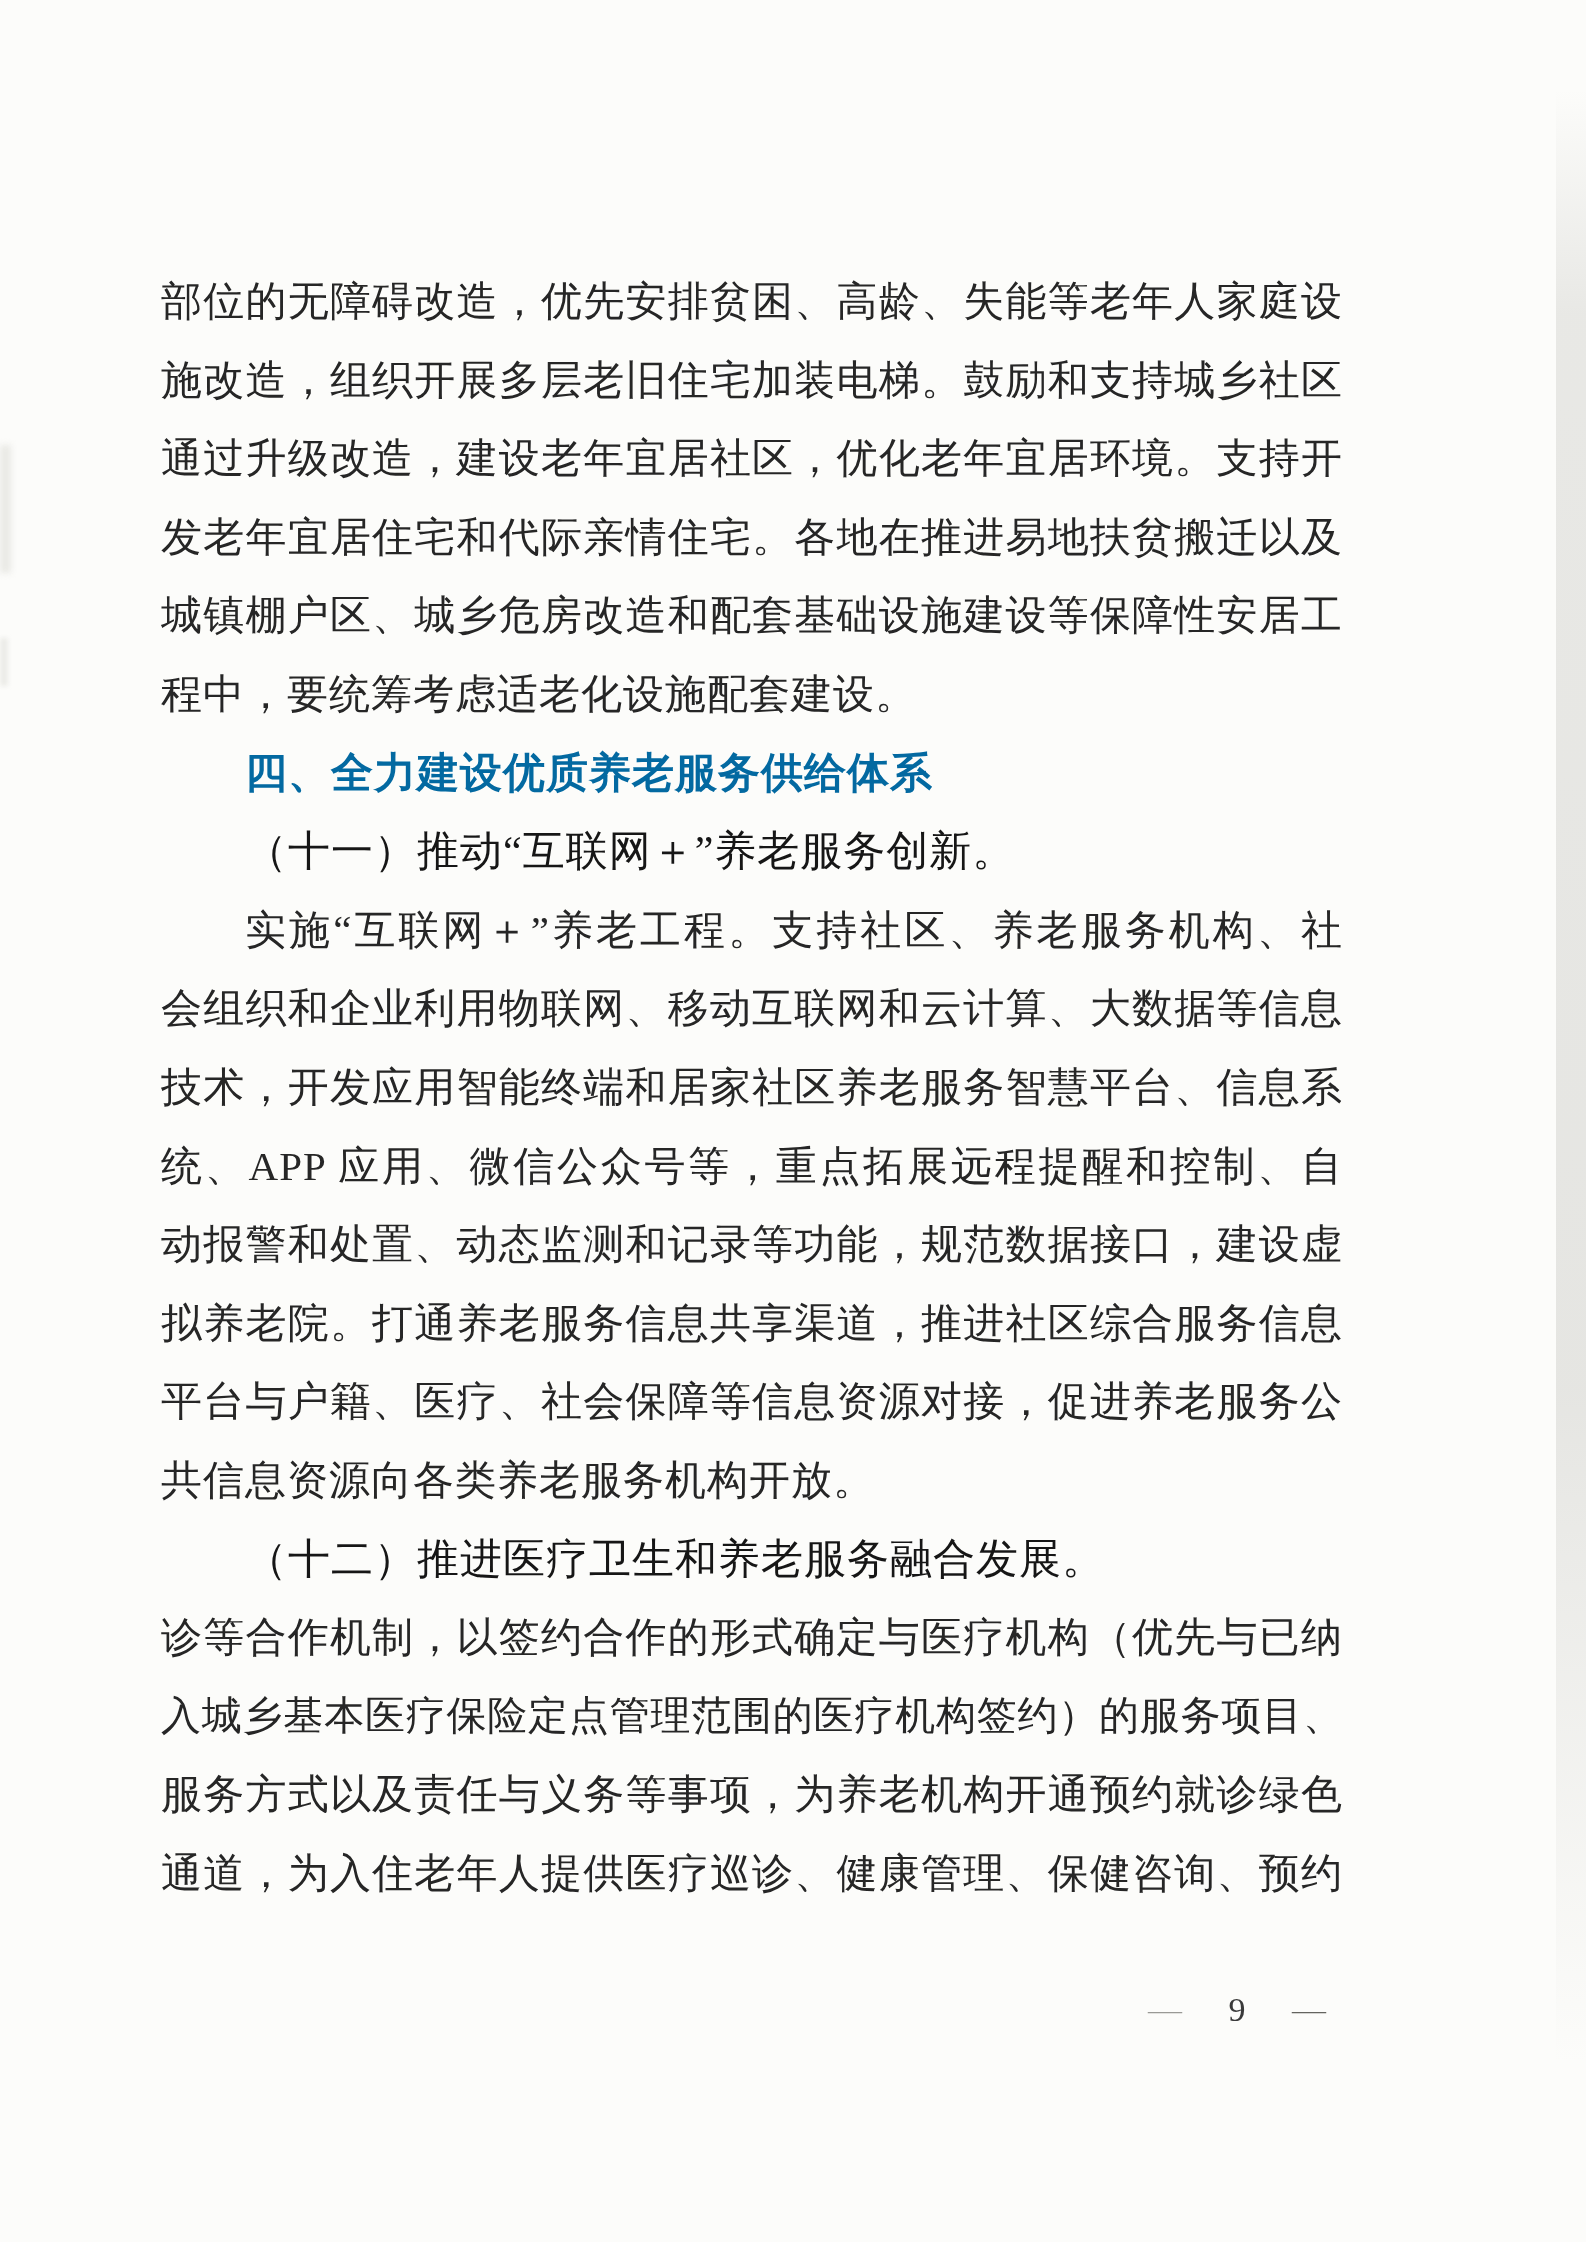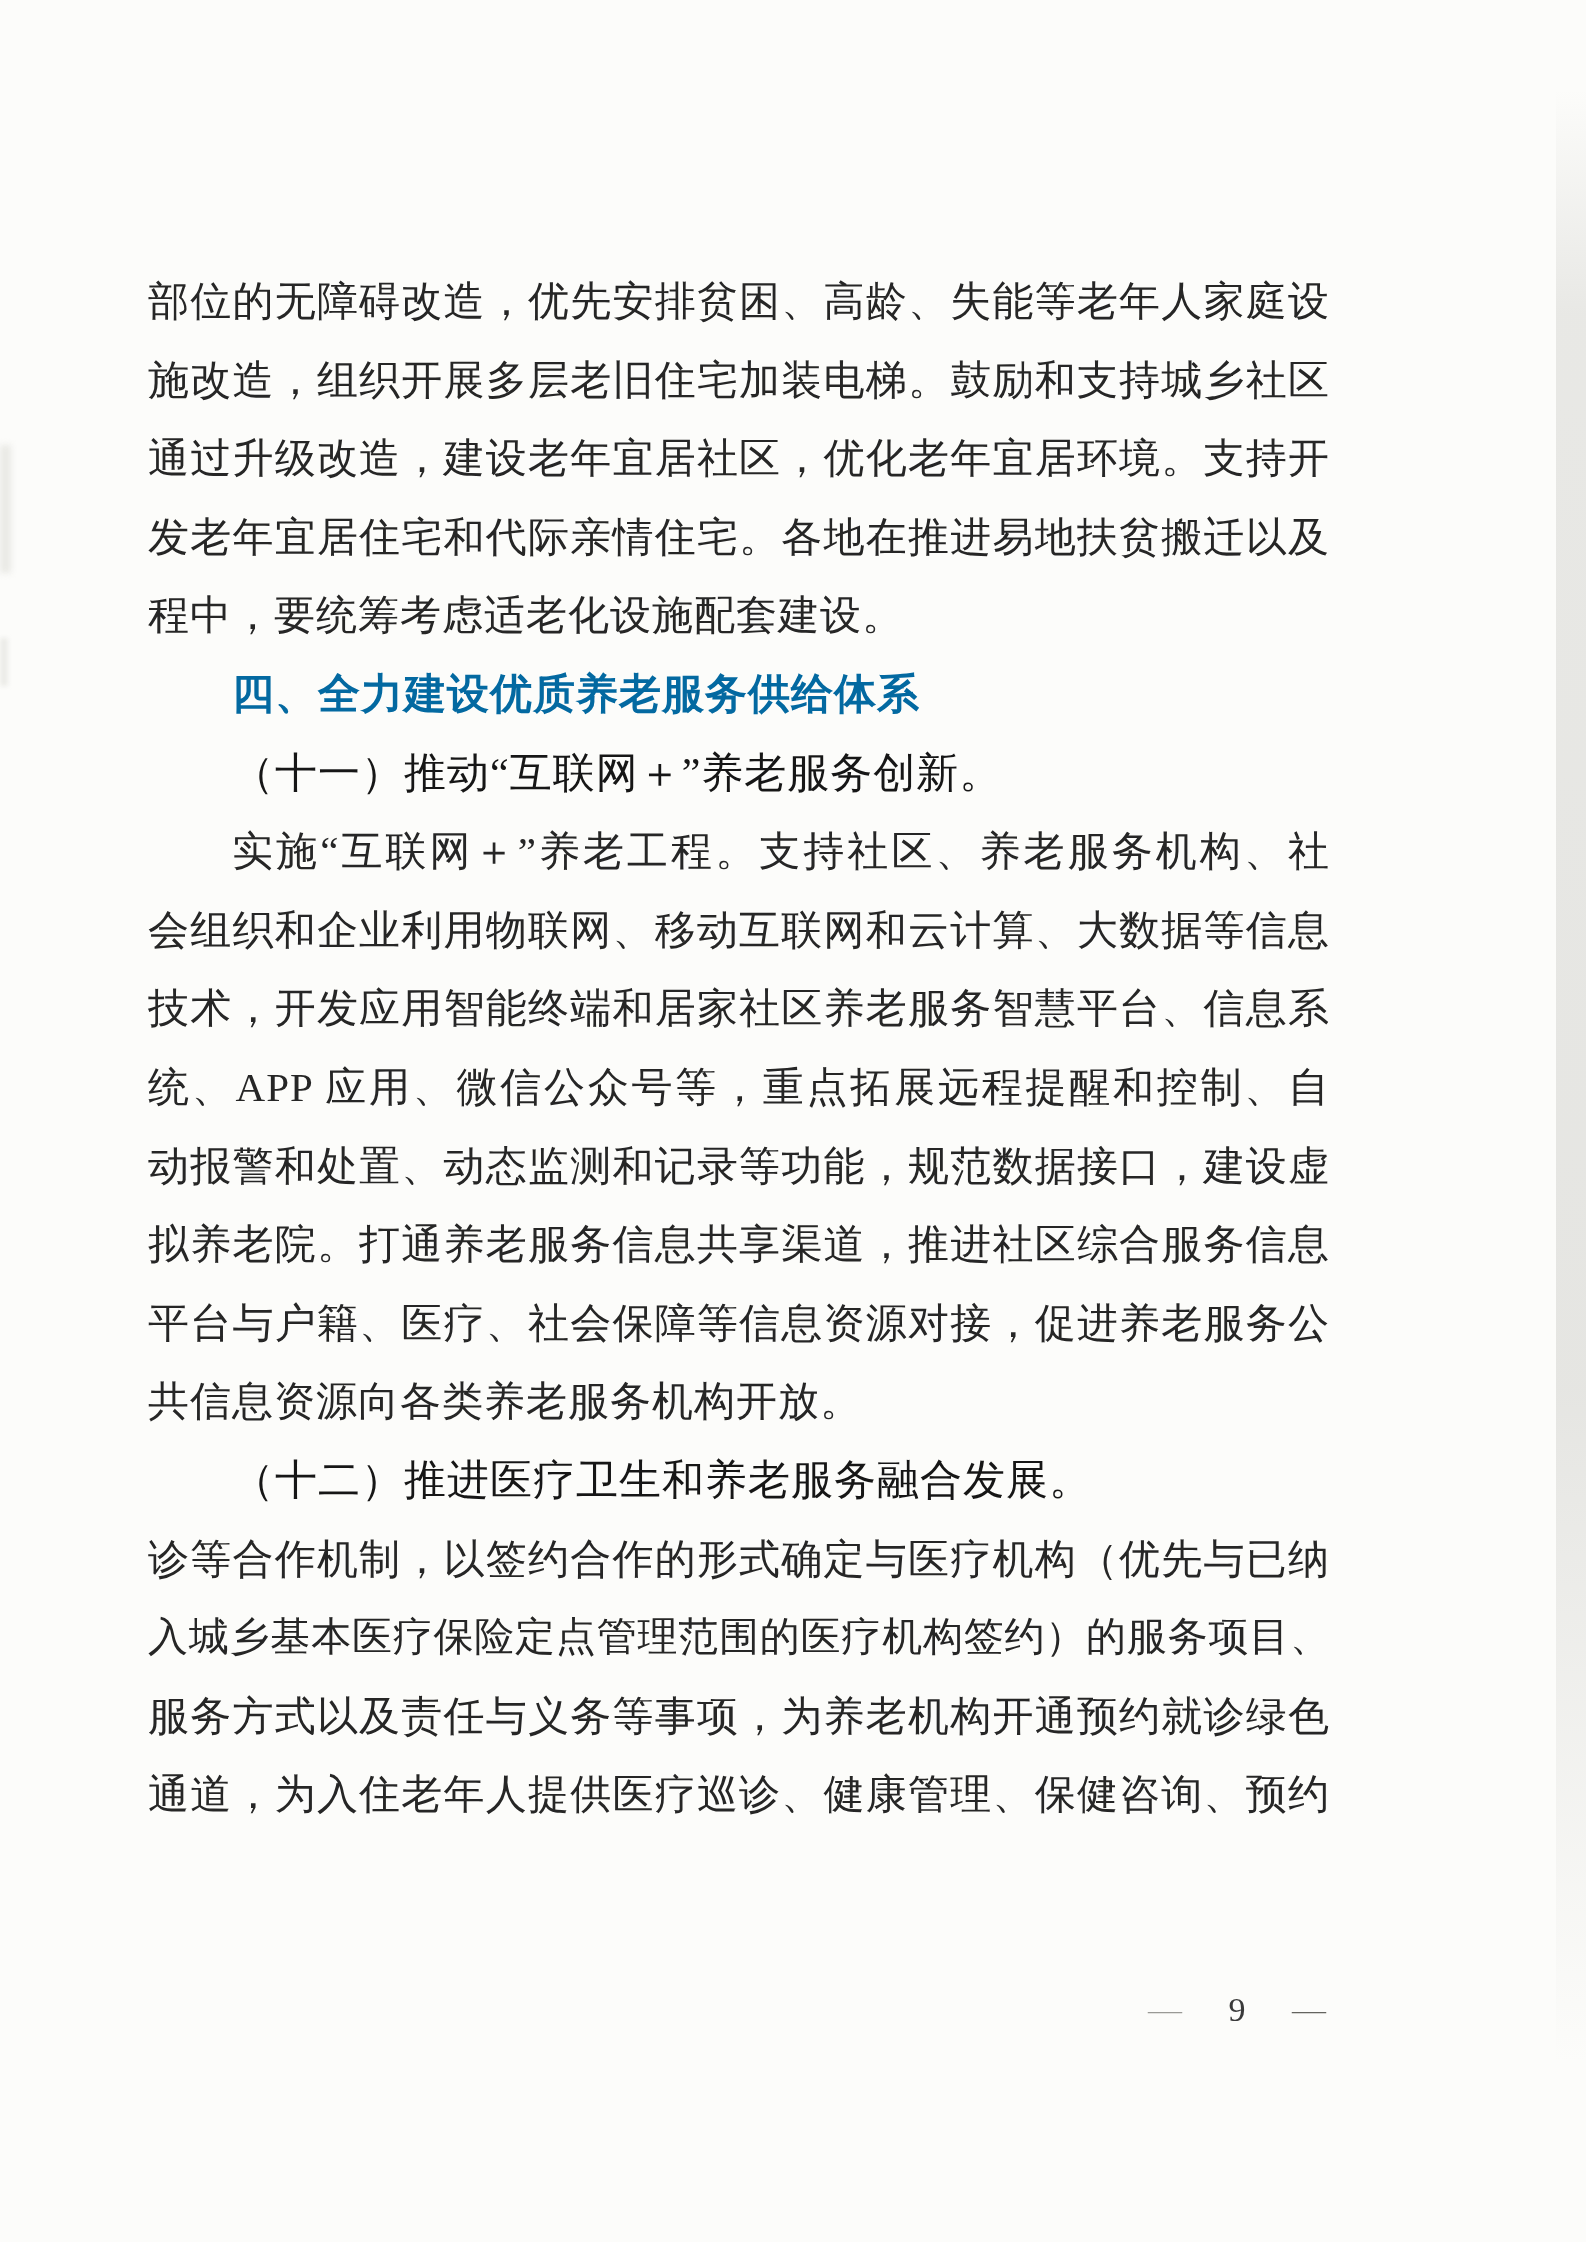--- a/index.html
+++ b/index.html
@@ -10,21 +10,21 @@
   }
   .page {
     position: relative;
     width: 1586px; height: 2242px;
     background: #fcfcfa;
     font-family: "Liberation Serif", "DejaVu Serif", serif;
     color: #262626;
   }
   .textblock {
     position: absolute;
-    left: 148px; top: 262px;
+    left: 161px; top: 262px;
     width: 1182px;
   }
   .line {
     height: 78.6px;
     line-height: 78.6px;
     font-size: 41px;
     letter-spacing: 1px;
     overflow: hidden;
     white-space: normal;
   }
@@ -89,20 +89,21 @@
 </head>
 <body>
 
 <div class="page">
 
   <div class="textblock">
     <div class="line j">部位的无障碍改造，优先安排贫困、高龄、失能等老年人家庭设</div>
     <div class="line j">施改造，组织开展多层老旧住宅加装电梯。鼓励和支持城乡社区</div>
     <div class="line j">通过升级改造，建设老年宜居社区，优化老年宜居环境。支持开</div>
     <div class="line j">发老年宜居住宅和代际亲情住宅。各地在推进易地扶贫搬迁以及</div>
+    <div class="line j">城镇棚户区、城乡危房改造和配套基础设施建设等保障性安居工</div>
     <div class="line">程中，要统筹考虑适老化设施配套建设。</div>
     <div class="line h1 ind">四、全力建设优质养老服务供给体系</div>
     <div class="line h2 ind">（十一）推动“互联网＋”养老服务创新。</div>
     <div class="line j ind">实施“互联网＋”养老工程。支持社区、养老服务机构、社</div>
     <div class="line j">会组织和企业利用物联网、移动互联网和云计算、大数据等信息</div>
     <div class="line j">技术，开发应用智能终端和居家社区养老服务智慧平台、信息系</div>
     <div class="line j">统、APP 应用、微信公众号等，重点拓展远程提醒和控制、自</div>
     <div class="line j">动报警和处置、动态监测和记录等功能，规范数据接口，建设虚</div>
     <div class="line j">拟养老院。打通养老服务信息共享渠道，推进社区综合服务信息</div>
     <div class="line j">平台与户籍、医疗、社会保障等信息资源对接，促进养老服务公</div>

